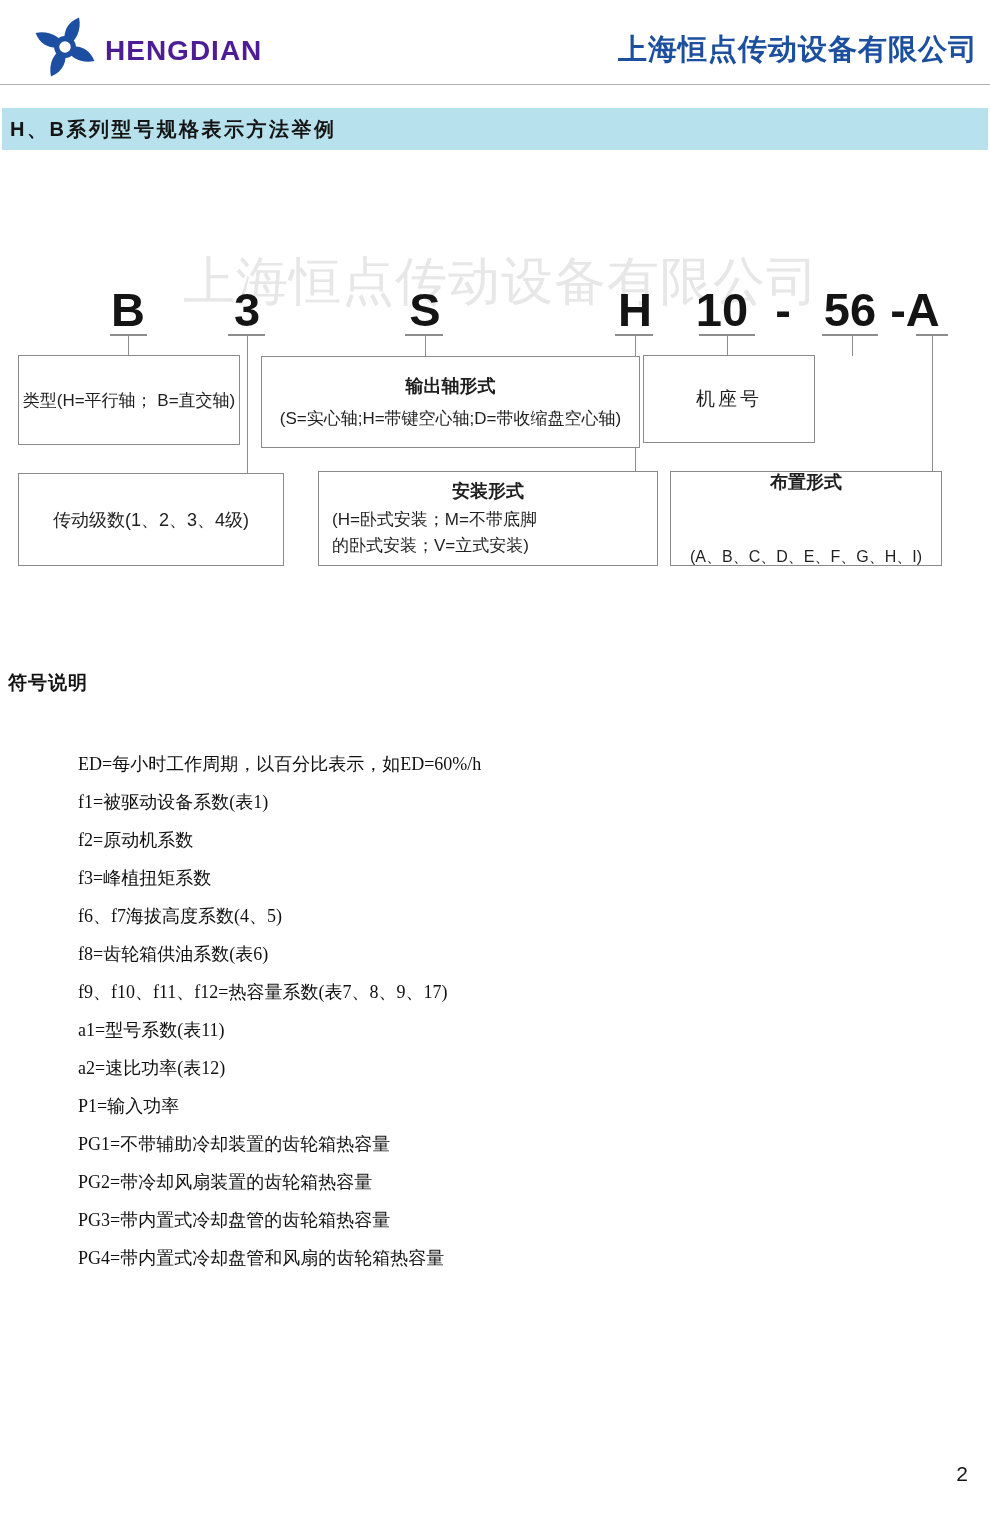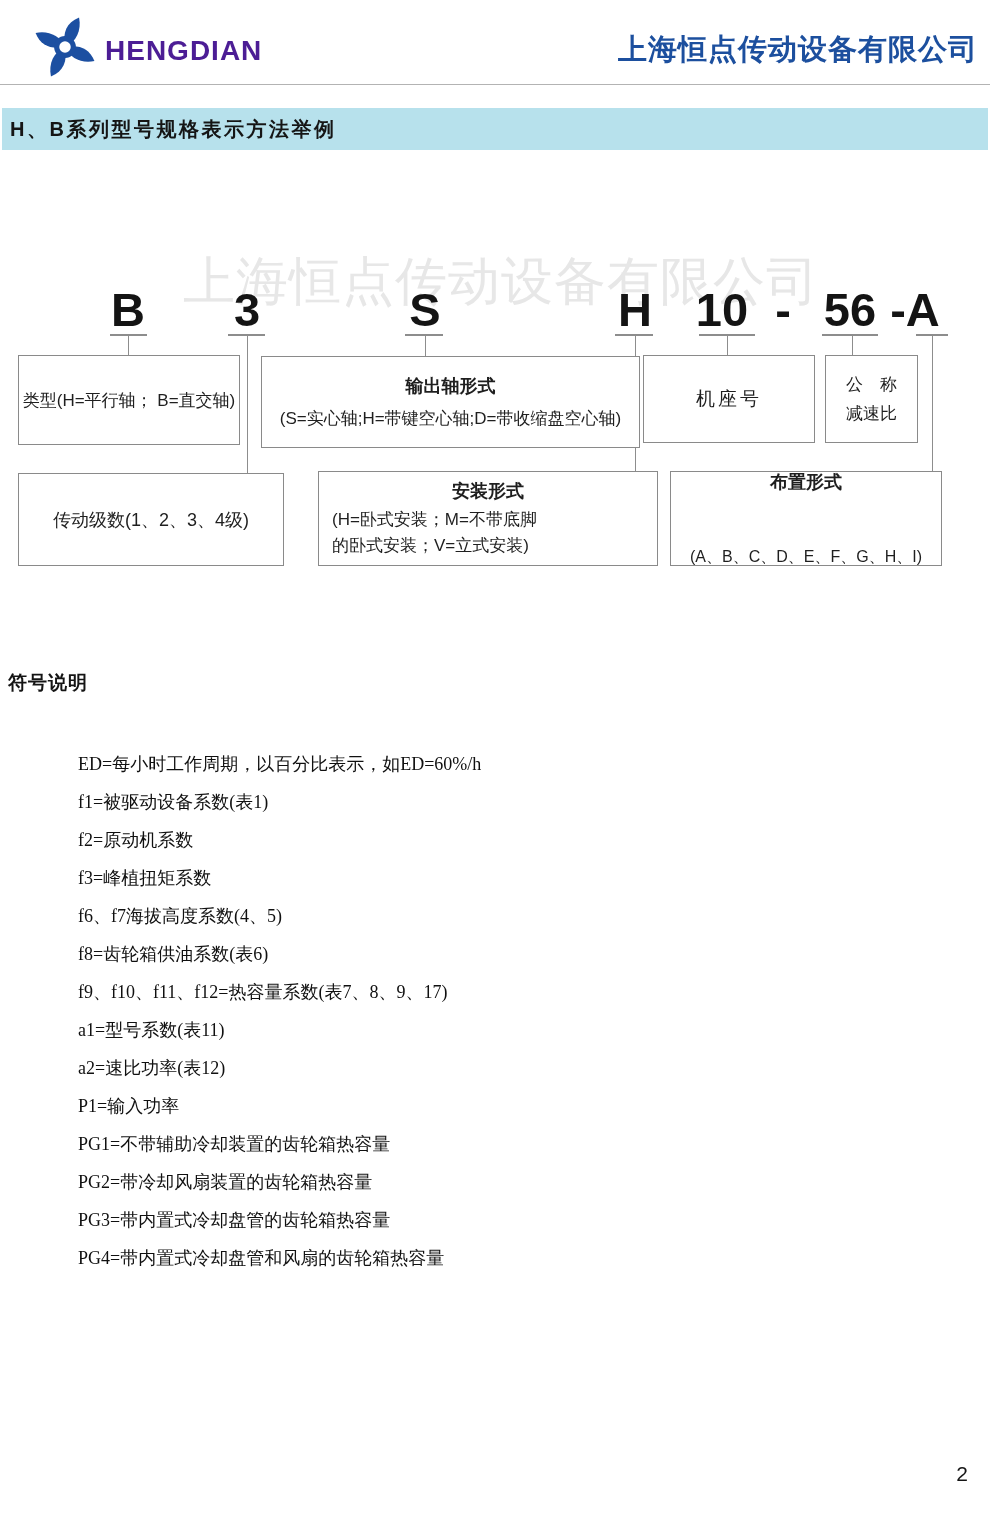--- a/index.html
+++ b/index.html
@@ -121,24 +121,20 @@
   <div class="dbox" style="left:18px; top:355px; width:222px; height:90px;">
     <div class="box-line">类型(H=平行轴； B=直交轴)</div>
   </div>
   <div class="dbox" style="left:253px; top:356px; width:379px; height:92px;margin-left:8px;">
     <div class="box-title">输出轴形式</div>
     <div class="box-line">(S=实心轴;H=带键空心轴;D=带收缩盘空心轴)</div>
   </div>
   <div class="dbox" style="left:643px; top:355px; width:172px; height:88px;">
     <div class="box-line" style="font-size:19px; letter-spacing:3px;">机座号</div>
   </div>
-  <div class="dbox" style="left:825px; top:355px; width:93px; height:88px;">
-    <div class="box-line">公　称</div>
-    <div class="box-line" style="margin-top:6px;">减速比</div>
-  </div>
 
   <div class="dbox" style="left:18px; top:473px; width:266px; height:93px;">
     <div class="box-line" style="font-size:18px;">传动级数(1、2、3、4级)</div>
   </div>
   <div class="dbox left-lines" style="left:318px; top:471px; width:340px; height:95px;">
     <div class="box-title" style="margin-bottom:4px;">安装形式</div>
     <div class="box-line" style="line-height:26px;">(H=卧式安装；M=不带底脚</div>
     <div class="box-line" style="line-height:26px;">的卧式安装；V=立式安装)</div>
   </div>
   <div class="dbox" style="left:670px; top:471px; width:272px; height:95px;">

